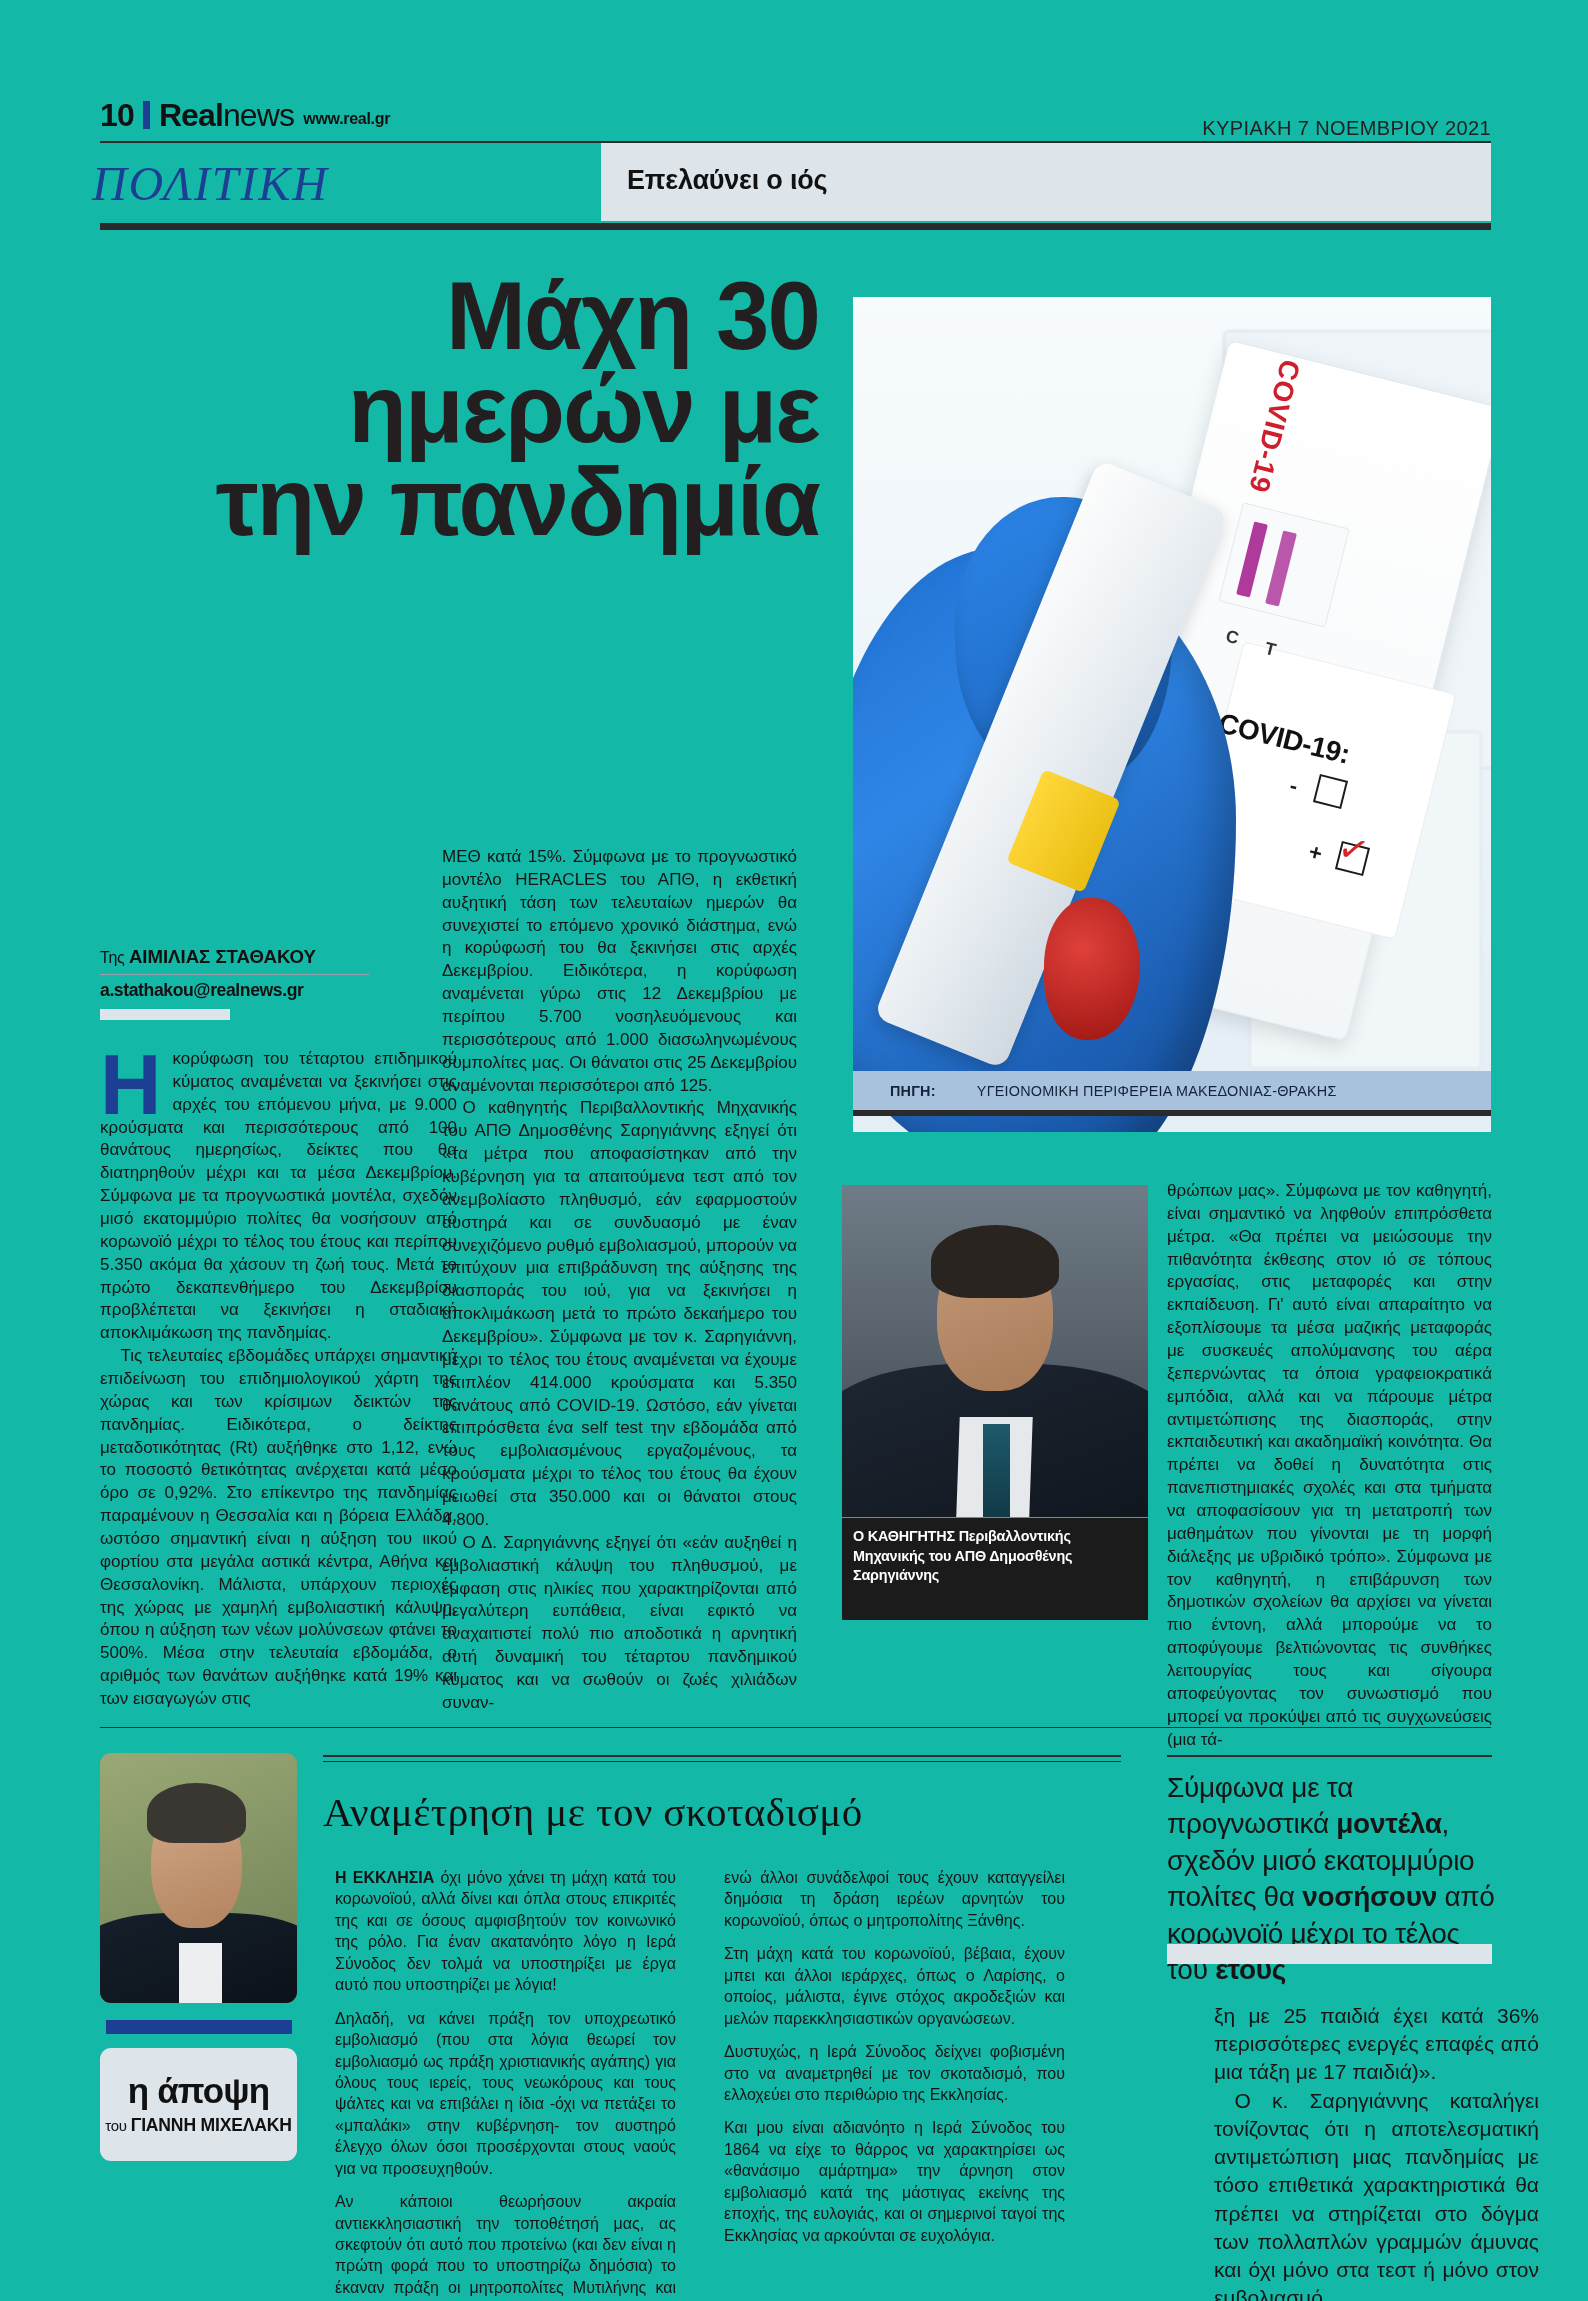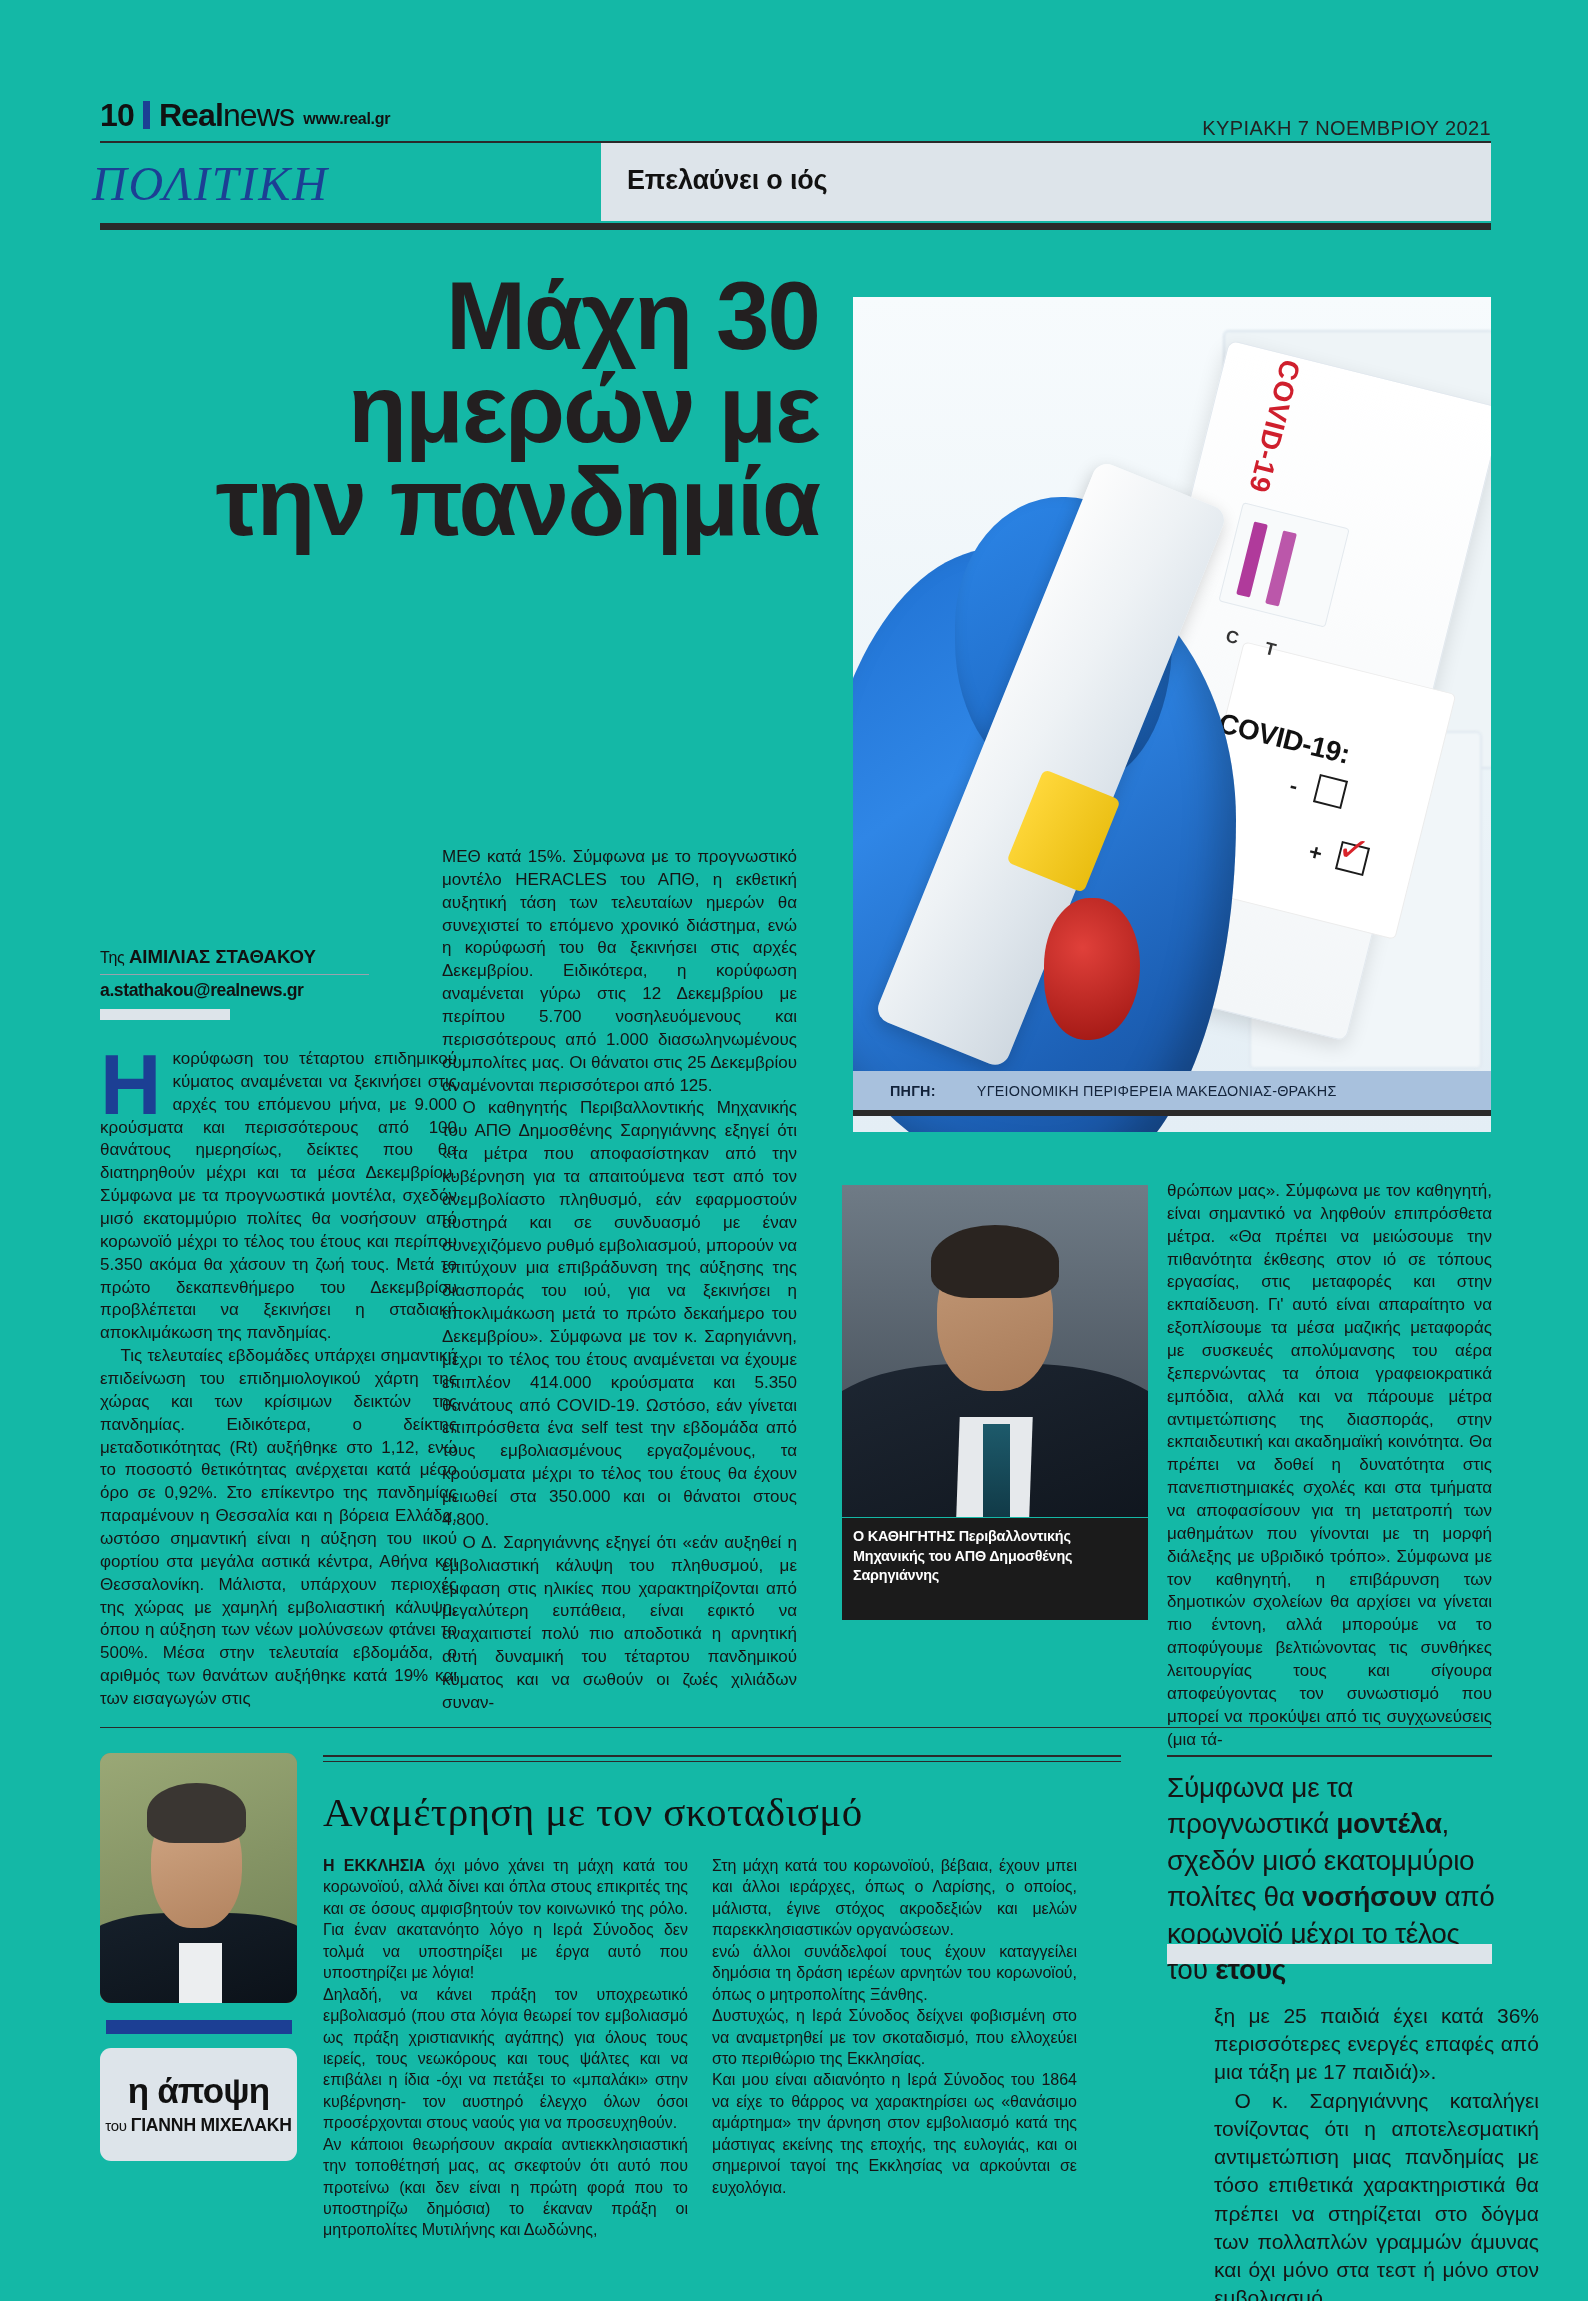--- a/index.html
+++ b/index.html
@@ -145,21 +145,21 @@
   .op-title{
     position:absolute;left:323px;top:1788px;width:798px;
     font-family:"Liberation Serif", serif;
     font-size:41px;color:#111;letter-spacing:0.4px;
   }
 
   .opcol{
     position:absolute;
     font-size:16px;line-height:1.34;color:#151515;text-align:justify;
   }
-  .opcol p{margin:0;}
+  .opcol p{margin:12px;}
   .opcol b{font-weight:bold;}
   #opcol1{left:323px;top:1855px;width:365px;}
   #opcol2{left:712px;top:1855px;width:365px;}
 
   
   .pq-rule{position:absolute;left:1167px;top:1755px;width:325px;height:1.9px;background:#2a2a2a;}
   .pullquote{
     position:absolute;left:1167px;top:1770px;width:334px;
     font-size:28px;line-height:1.30;color:#151515;letter-spacing:-0.3px;
   }
@@ -367,22 +367,22 @@
     <div></div>
   </div>
   <div class="op-title">Αναμέτρηση με τον σκοταδισμό</div>
 
   <div class="opcol" id="opcol1">
     <p><b>Η ΕΚΚΛΗΣΙΑ</b><span> όχι μόνο χάνει τη μάχη κατά του κορωνοϊού, αλλά δίνει και όπλα στους επικριτές της και σε όσους αμφισβητούν τον κοινωνικό της ρόλο. Για έναν ακατανόητο λόγο η Ιερά Σύνοδος δεν τολμά να υποστηρίξει με έργα αυτό που υποστηρίζει με λόγια!</span></p>
     <p>Δηλαδή, να κάνει πράξη τον υποχρεωτικό εμβολιασμό (που στα λόγια θεωρεί τον εμβολιασμό ως πράξη χριστιανικής αγάπης) για όλους τους ιερείς, τους νεωκόρους και τους ψάλτες και να επιβάλει η ίδια -όχι να πετάξει το «μπαλάκι» στην κυβέρνηση- τον αυστηρό έλεγχο όλων όσοι προσέρχονται στους ναούς για να προσευχηθούν.</p>
     <p>Αν κάποιοι θεωρήσουν ακραία αντιεκκλησιαστική την τοποθέτησή μας, ας σκεφτούν ότι αυτό που προτείνω (και δεν είναι η πρώτη φορά που το υποστηρίζω δημόσια) το έκαναν πράξη οι μητροπολίτες Μυτιλήνης και Δωδώνης,</p>
   </div>
   <div class="opcol" id="opcol2">
+    <p>ενώ άλλοι συνάδελφοί τους έχουν καταγγείλει δημόσια τη δράση ιερέων αρνητών του κορωνοϊού, όπως ο μητροπολίτης Ξάνθης.</p>
     <p>Στη μάχη κατά του κορωνοϊού, βέβαια, έχουν μπει και άλλοι ιεράρχες, όπως ο Λαρίσης, ο οποίος, μάλιστα, έγινε στόχος ακροδεξιών και μελών παρεκκλησιαστικών οργανώσεων.</p>
-    <p>ενώ άλλοι συνάδελφοί τους έχουν καταγγείλει δημόσια τη δράση ιερέων αρνητών του κορωνοϊού, όπως ο μητροπολίτης Ξάνθης.</p>
     <p>Δυστυχώς, η Ιερά Σύνοδος δείχνει φοβισμένη στο να αναμετρηθεί με τον σκοταδισμό, που ελλοχεύει στο περιθώριο της Εκκλησίας.</p>
     <p>Και μου είναι αδιανόητο η Ιερά Σύνοδος του 1864 να είχε το θάρρος να χαρακτηρίσει ως «θανάσιμο αμάρτημα» την άρνηση στον εμβολιασμό κατά της μάστιγας εκείνης της εποχής, της ευλογιάς, και οι σημερινοί ταγοί της Εκκλησίας να αρκούνται σε ευχολόγια.</p>
   </div>
 
   <div class="pq-rule"></div>
   <div class="pullquote"><span>Σύμφωνα με τα προγνωστικά </span><b>μοντέλα</b><span>, σχεδόν μισό εκατομμύριο πολίτες θα </span><b>νοσήσουν</b><span> από κορωνοϊό μέχρι το τέλος του </span><b>έτους</b></div>
   <div class="pq-box"></div>
 
   <div id="col4">
     <p class="first">ξη με 25 παιδιά έχει κατά 36% περισσότερες ενεργές επαφές από μια τάξη με 17 παιδιά)».</p>

